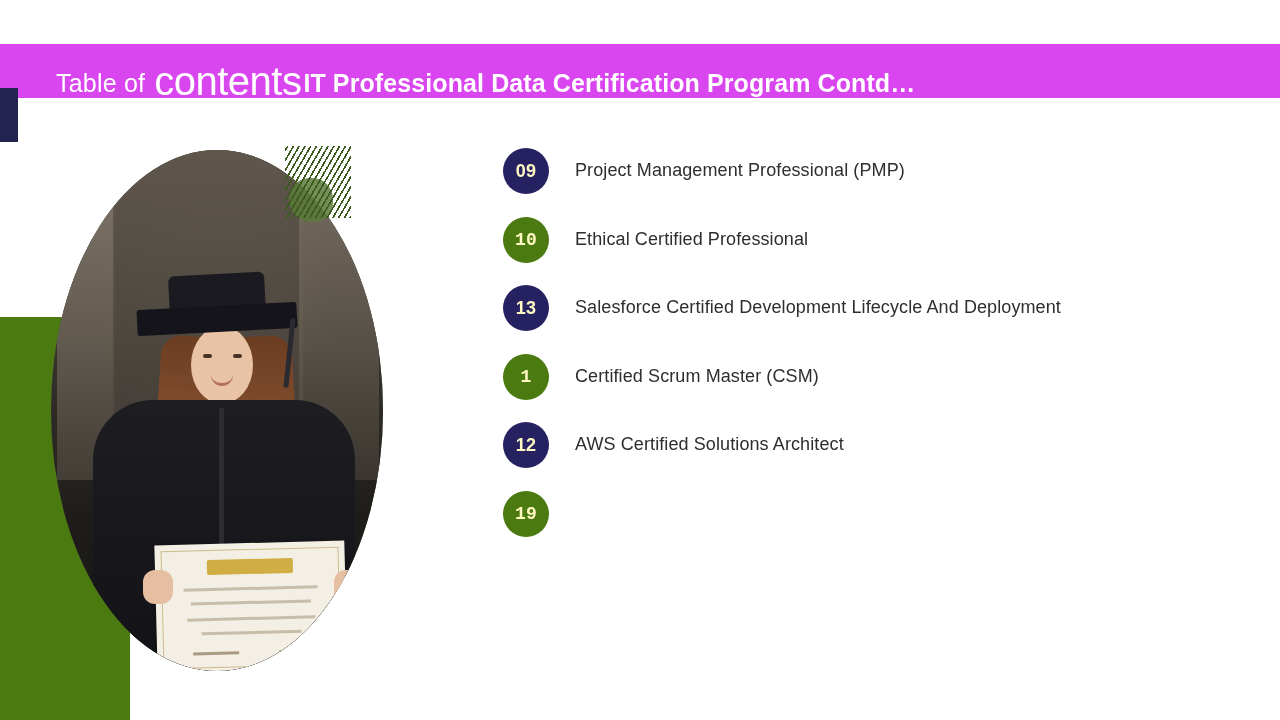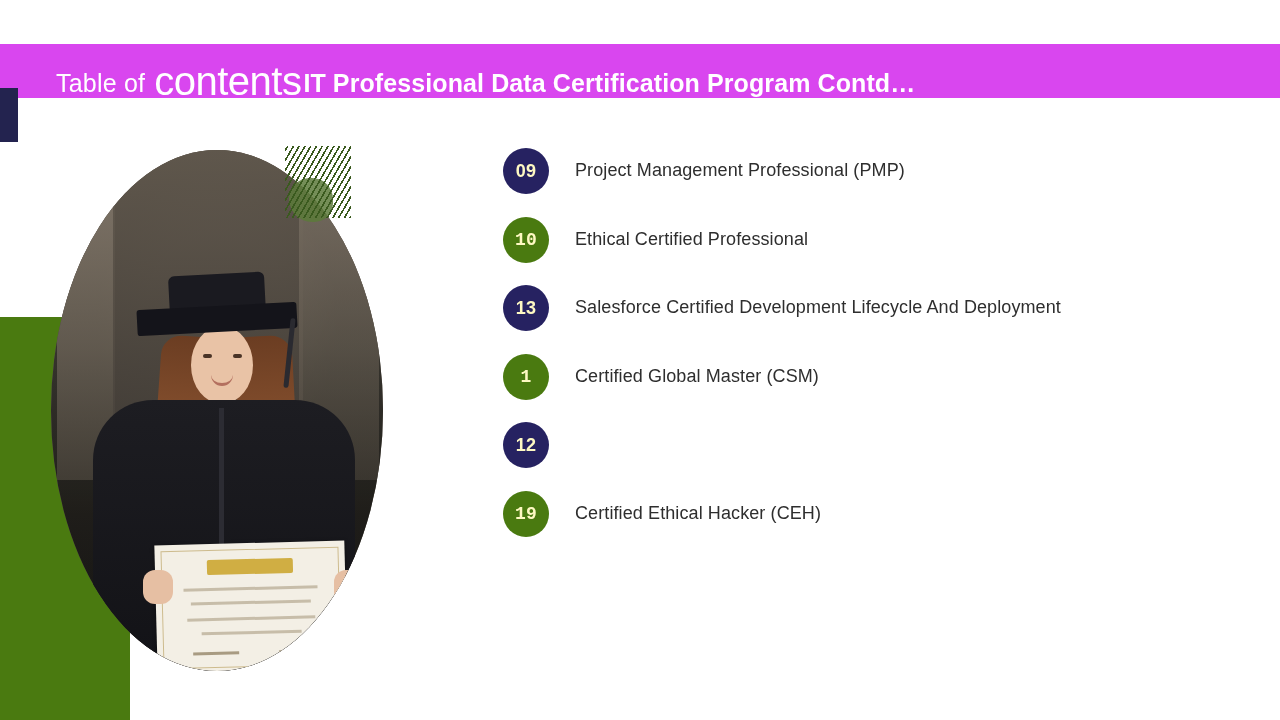--- a/index.html
+++ b/index.html
@@ -398,26 +398,26 @@
     <div class="row-text">Ethical Certified Professional</div>
   </div>
 
   <div class="row">
     <div class="badge navy">13</div>
     <div class="row-text">Salesforce Certified Development Lifecycle And Deployment</div>
   </div>
 
   <div class="row">
     <div class="badge green">1</div>
-    <div class="row-text">Certified Global Master (CSM)</div>
+    <div class="row-text">Certified Scrum Master (CSM)</div>
   </div>
 
   <div class="row">
     <div class="badge navy">12</div>
+    <div class="row-text">AWS Certified Solutions Architect</div>
   </div>
 
   <div class="row">
     <div class="badge green">19</div>
-    <div class="row-text">Certified Ethical Hacker (CEH)</div>
   </div>
 
 
 </div>
 
 </body></html>

